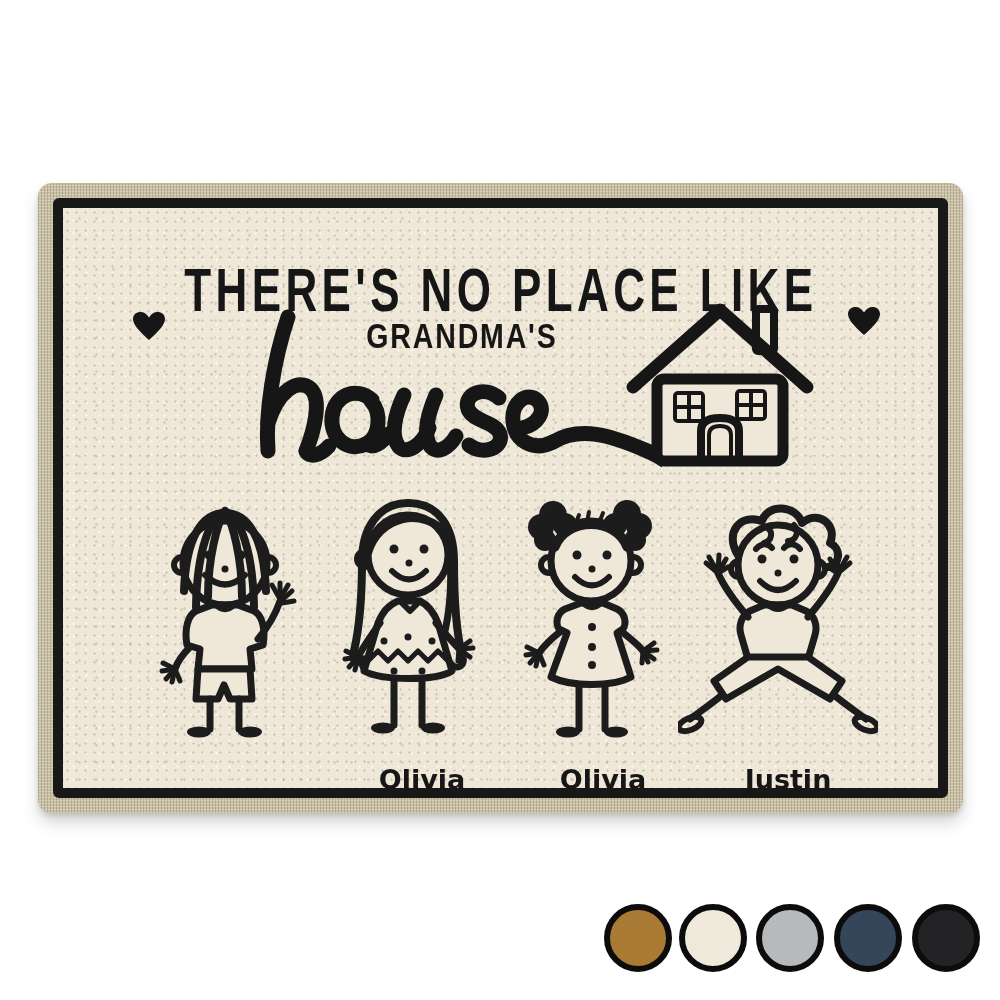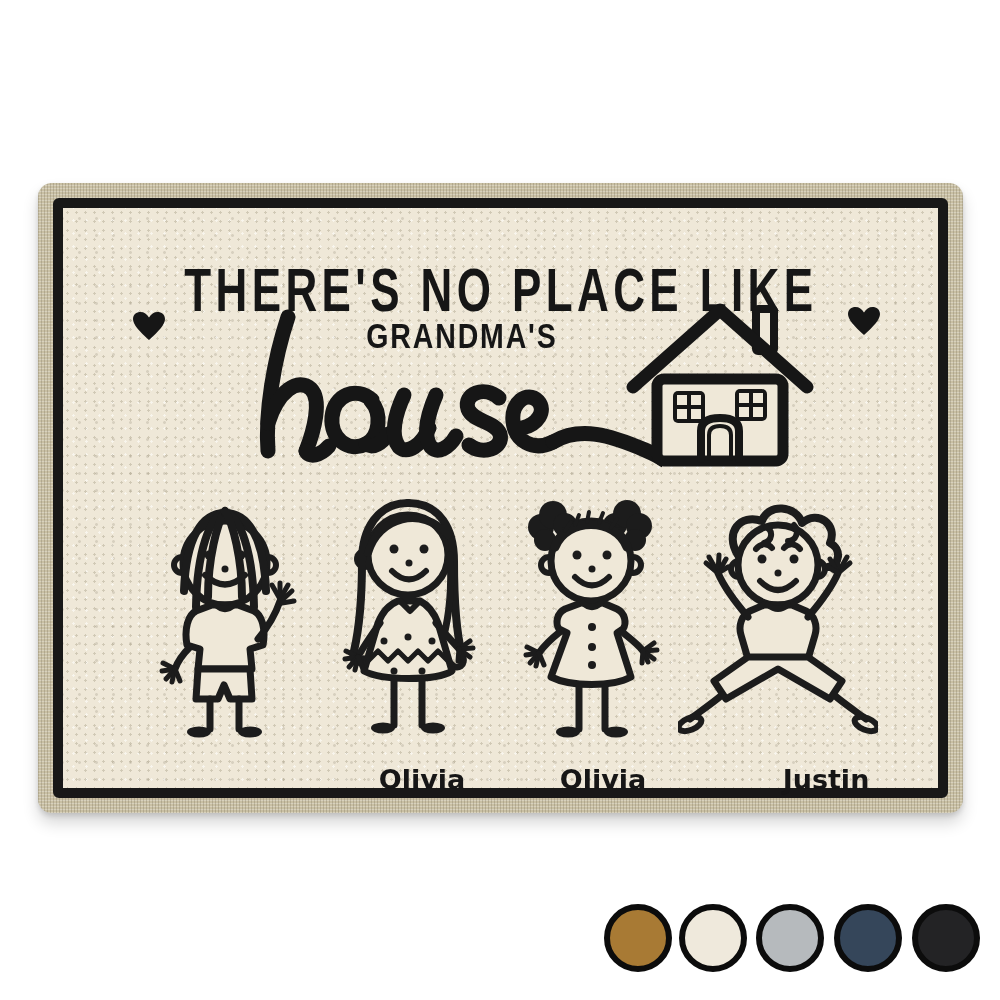--- a/index.html
+++ b/index.html
@@ -288,21 +288,21 @@
           <path d="M70,160 L36,184 L48,202 L100,172 L152,202 L164,184 L130,160 Z" stroke-width="7" fill="#efe8d8"></path>
           <path d="M44,198 C32,208 20,216 12,222" stroke-width="7"></path>
           <path d="M156,198 C168,208 180,216 188,222" stroke-width="7"></path>
           <ellipse cx="12" cy="227" rx="12" ry="6" stroke-width="6" transform="rotate(-22 12 227)"></ellipse>
           <ellipse cx="188" cy="227" rx="12" ry="6" stroke-width="6" transform="rotate(22 188 227)"></ellipse>
         </g>
       </svg>
 
       <div class="abs ink kid-name" style="left:279px">Olivia</div>
       <div class="abs ink kid-name" style="left:460px">Olivia</div>
-      <div class="abs ink kid-name" style="left:683px">Justin</div>
+      <div class="abs ink kid-name" style="left:645px">Justin</div>
 
     </div>
   </div>
 
   <div>
     <div class="swatch" style="left: 604px; background: rgb(168, 122, 52);"></div>
     <div class="swatch" style="left: 679px; background: rgb(239, 233, 220);"></div>
     <div class="swatch" style="left: 756px; background: rgb(182, 186, 189);"></div>
     <div class="swatch" style="left: 834px; background: rgb(53, 70, 90);"></div>
     <div class="swatch" style="left: 912px; background: rgb(35, 35, 37);"></div>

